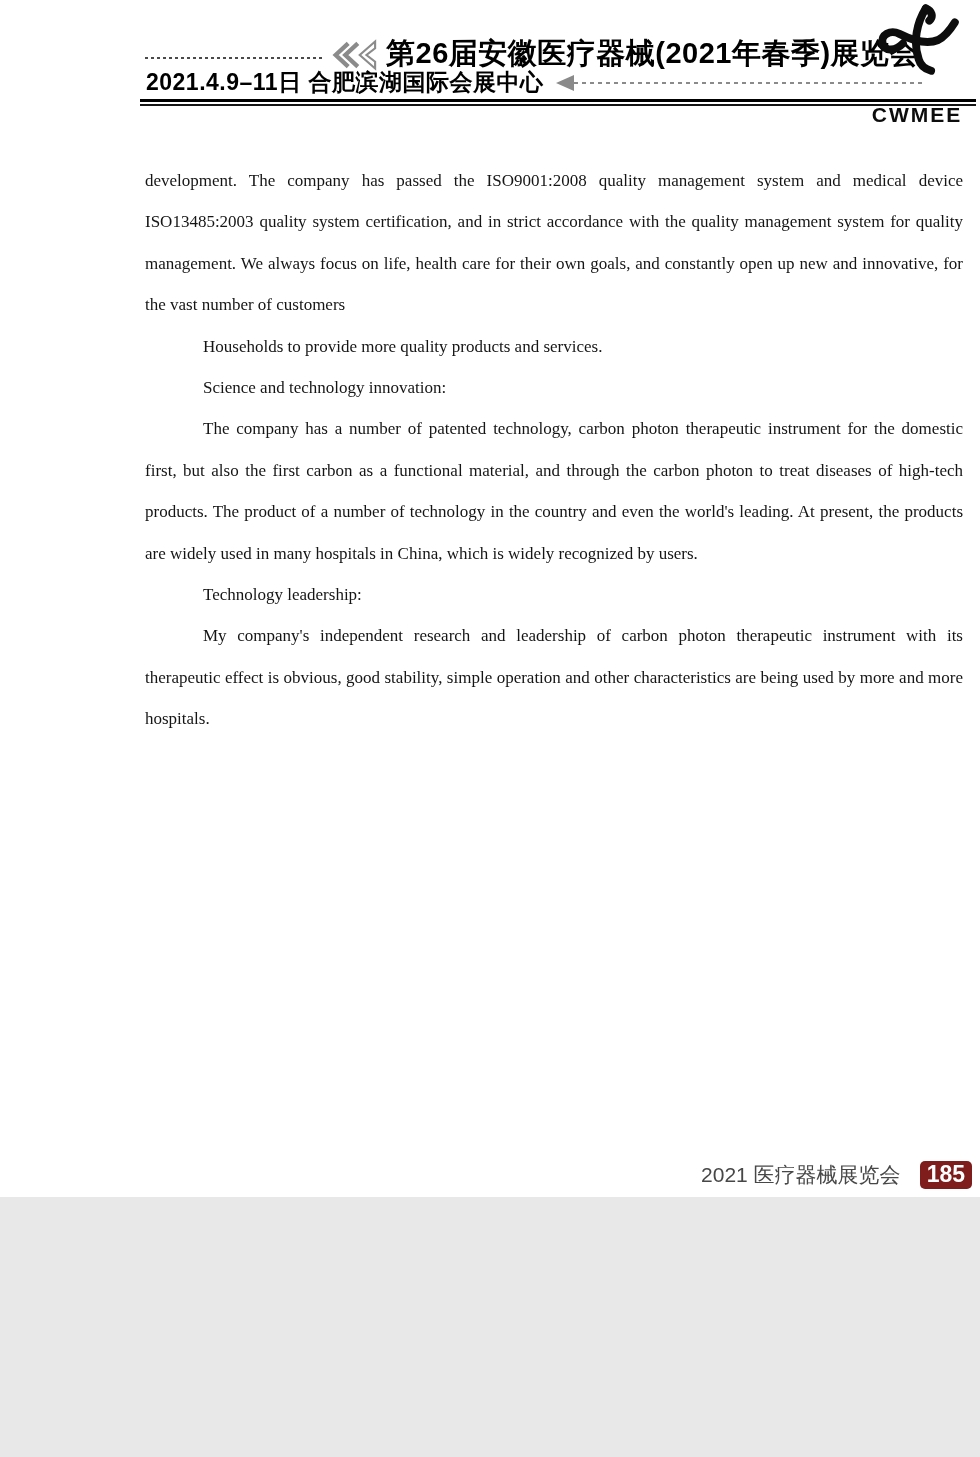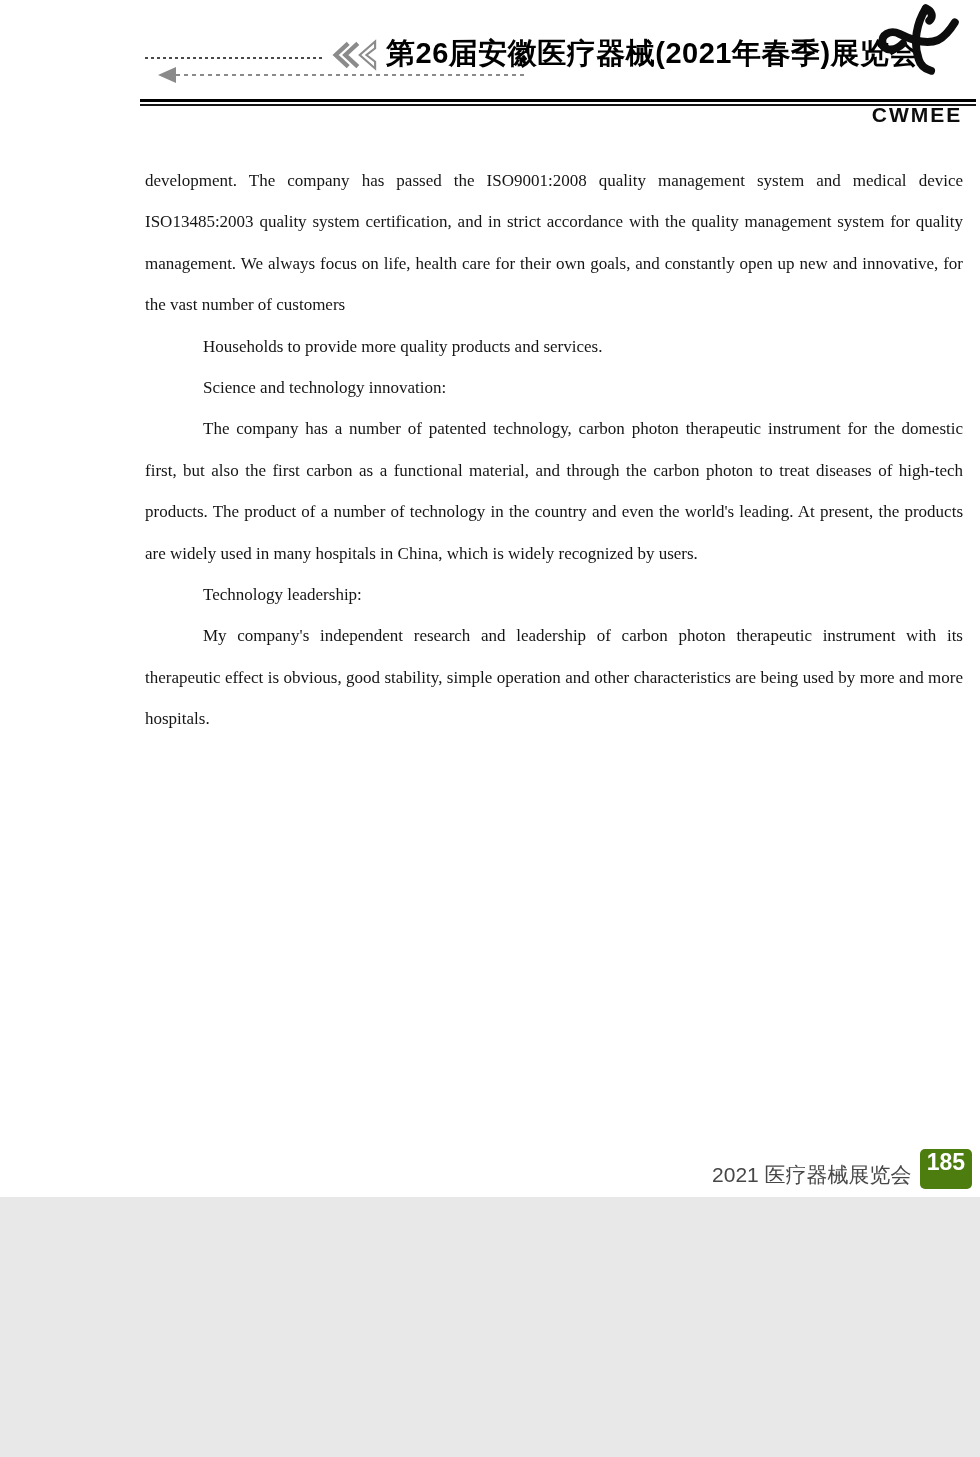--- a/index.html
+++ b/index.html
@@ -61,26 +61,26 @@
     font-family:"Liberation Serif",serif;
     font-size:17px;line-height:41.4px;color:#151515;
     text-align:justify;
   }
   .doc-body p{margin:0;}
   .doc-body p.indent{text-indent:58px;}
 
   
   .footer{
     position:absolute;right:8px;bottom:8px;
-    display:flex;align-items:flex-end;gap:8px;z-index:1;
+    display:flex;align-items:flex-start;gap:19px;z-index:1;
   }
   .footer-label{font-size:21px;color:#474747;white-space:nowrap;}
   .page-badge{
-    font-weight:bold;font-size:23px;color:#ffffff;background:#4d7c0f;
-    border-radius:5px;padding:0 7px 14px;line-height:26px;
+    font-weight:bold;font-size:23px;color:#ffffff;background:#7f1d1d;
+    border-radius:5px;padding:0 7px 2px;line-height:26px;
   }
 
   
   .watermark{
     position:absolute;left:856px;top:1403px;z-index:2;
     font-weight:bold;font-size:34px;line-height:36px;
     color:#737373;white-space:nowrap;letter-spacing:-1px;
   }
   .watermark .reg{
     font-size:17px;position:relative;top:-10px;letter-spacing:0;
@@ -96,20 +96,21 @@
     <div class="dotted-1"></div>
     <svg class="chevrons" viewBox="0 0 52 32">
       <polyline points="21,4 8,16 21,28" fill="none" stroke="#8b8b8b" stroke-width="4.5"></polyline>
       <polyline points="31,4 18,16 31,28" fill="none" stroke="#8b8b8b" stroke-width="4.5"></polyline>
       <path d="M49 2 L33 16 L49 30 L49 23 L40 16 L49 9 Z" fill="#ffffff" stroke="#8b8b8b" stroke-width="2.2"></path>
     </svg>
     <div class="page-title">第26届安徽医疗器械(2021年春季)展览会</div>
   </div>
 
   <div class="hdr-line2">
+    <span class="subtitle">2021.4.9–11日 合肥滨湖国际会展中心</span>
     <span class="arrow-left"></span>
     <span class="dashed-2"></span>
   </div>
 
   <div class="hdr-rule"></div>
 
   <div class="logo">
     <svg viewBox="0 0 100 80">
       <g fill="none" stroke="#0d0d0d" stroke-width="9" stroke-linecap="round">
         <path d="M60 4 C50 20 45 42 52 62 C54 69 59 73 66 75"></path>

